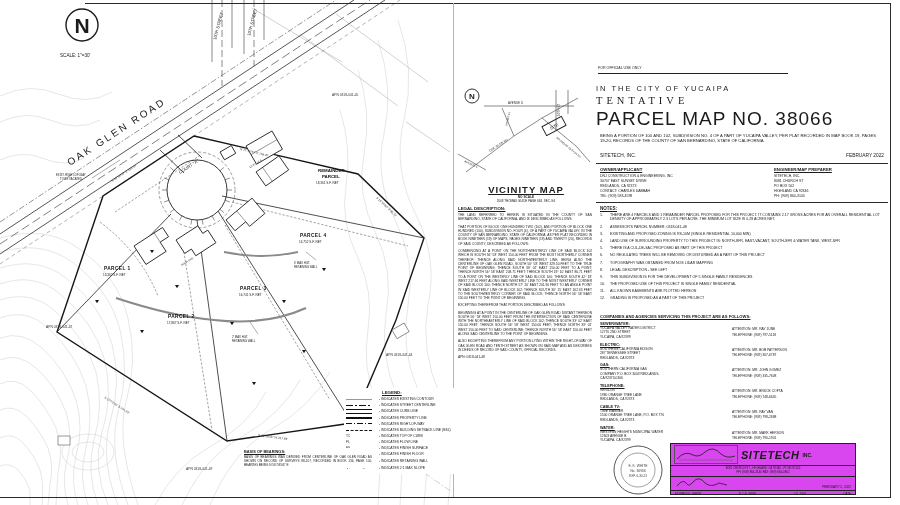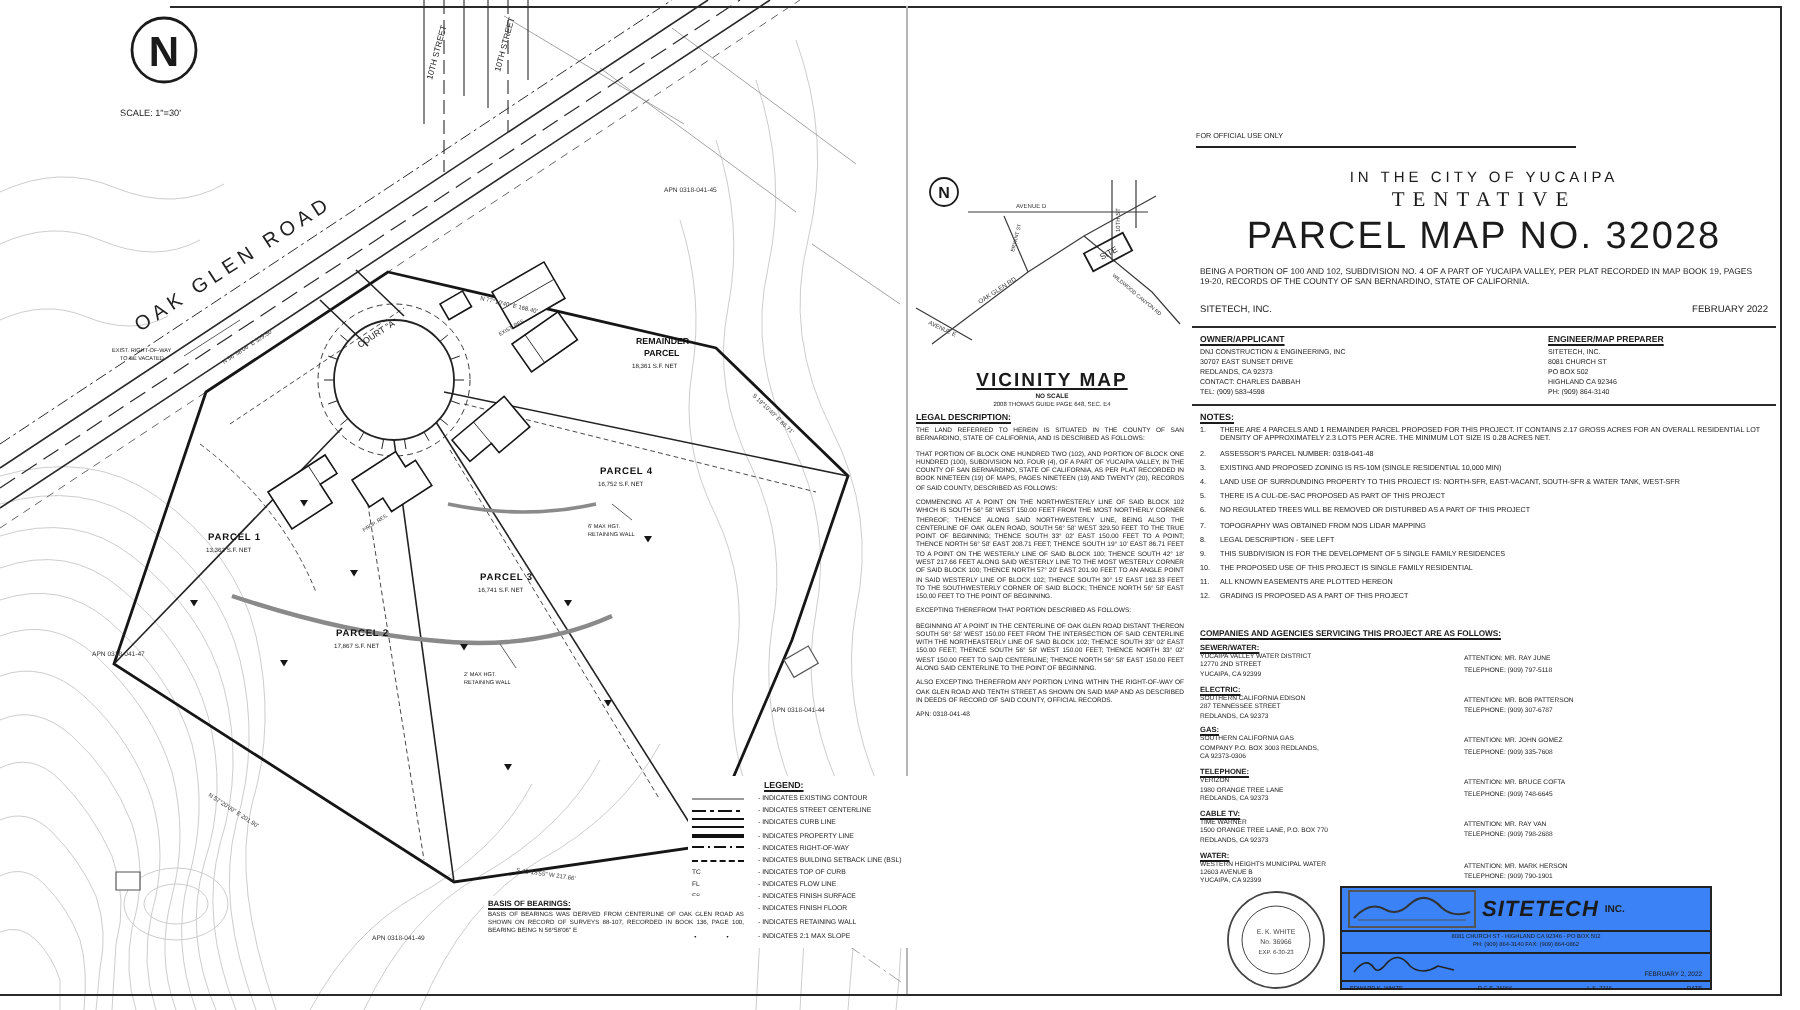--- a/index.html
+++ b/index.html
@@ -3,21 +3,21 @@
 <meta charset="utf-8">
 <style>
   html,body{margin:0;padding:0;background:#e8e8e8;}
   .sheet{position:relative;width:900px;height:505px;background:#fff;overflow:hidden;
          font-family:"Liberation Sans",sans-serif;color:#1b1b1b;}
   .abs{position:absolute;}
   .line{position:absolute;background:#2a2a2a;}
   .h{font-weight:bold;text-decoration:underline;}
   
   .fouo{left:598px;top:66px;width:190px;font-size:3.6px;border-bottom:1px solid #222;padding-bottom:3px;}
-  .titlewrap{left:596px;top:84px;width:292px;text-align:center;}
+  .titlewrap{left:596px;top:84px;width:292px;text-align:left;}
   .city{font-size:7.5px;letter-spacing:2px;}
   .tent{font-size:10.5px;letter-spacing:4px;margin-top:2px;font-family:Liberation Serif, serif;}
   .mapno{font-size:19px;letter-spacing:1px;margin-top:2px;white-space:nowrap;}
   .desc{left:600px;top:133px;width:276px;font-size:4.2px;line-height:1.3;text-align:justify;}
   .firmdate{left:600px;top:153px;width:284px;display:flex;justify-content:space-between;font-size:4.8px;}
   .colhead{font-size:4.3px;font-weight:bold;text-decoration:underline;margin-bottom:2px;}
   .collines{font-size:3.5px;line-height:1.4;}
   .note{display:flex;gap:3px;margin-bottom:2.7px;font-size:3.6px;line-height:1.25;}
   .note .n{width:7px;flex:none;}
   .ag{position:relative;margin-bottom:3.4px;min-height:15px;}
@@ -45,21 +45,21 @@
   .legal p{font-size:3.25px;line-height:1.32;text-align:justify;margin:0 0 3px 0;}
   
   .vic{left:456px;top:84px;width:140px;text-align:center;}
   .vic .vt{font-size:9.5px;font-weight:bold;text-decoration:underline;letter-spacing:1px;margin-top:0;}
   .vic .vs{font-size:3.2px;font-weight:bold;}
   .vic .vr{font-size:3.0px;}
   
   .northblk{left:60px;top:6px;width:70px;}
   .scaletxt{font-size:4.6px;margin-top:1px;}
   
-  .firmblock{left:670px;top:443px;width:184px;height:50px;border:0.9px solid #222;background:#3b82f6;}
+  .firmblock{left:670px;top:443px;width:184px;height:50px;border:0.9px solid #222;background:#d946ef;}
   .fb-top{display:flex;align-items:center;height:21px;border-bottom:0.7px solid #222;}
   .fb-logo{width:62px;height:17px;border:0.5px solid #555;margin:0 3px;flex:none;}
   .fb-name{font-size:11px;font-weight:bold;font-style:italic;letter-spacing:0.5px;}
   .fb-inc{font-size:5px;font-weight:bold;margin-left:3px;}
   .fb-addr{font-size:2.9px;text-align:center;line-height:1.3;border-bottom:0.5px solid #222;padding:1px 0;}
   .fb-sig{position:relative;height:13px;border-bottom:0.6px solid #222;}
   .fb-date{position:absolute;right:4px;bottom:1px;font-size:3.2px;}
   .fb-foot{display:flex;justify-content:space-between;font-size:2.9px;padding:1px 4px 0 4px;}
 </style>
 </head>
@@ -360,21 +360,21 @@
     <p>BEGINNING AT A POINT IN THE CENTERLINE OF OAK GLEN ROAD DISTANT THEREON SOUTH 56° 58' WEST 150.00 FEET FROM THE INTERSECTION OF SAID CENTERLINE WITH THE NORTHEASTERLY LINE OF SAID BLOCK 102; THENCE SOUTH 33° 02' EAST 150.00 FEET; THENCE SOUTH 56° 58' WEST 150.00 FEET; THENCE NORTH 33° 02' WEST 150.00 FEET TO SAID CENTERLINE; THENCE NORTH 56° 58' EAST 150.00 FEET ALONG SAID CENTERLINE TO THE POINT OF BEGINNING.</p>
     <p>ALSO EXCEPTING THEREFROM ANY PORTION LYING WITHIN THE RIGHT-OF-WAY OF OAK GLEN ROAD AND TENTH STREET AS SHOWN ON SAID MAP AND AS DESCRIBED IN DEEDS OF RECORD OF SAID COUNTY, OFFICIAL RECORDS.</p>
     <p>APN: 0318-041-48</p>
   </div>
 
   <div class="abs fouo">FOR OFFICIAL USE ONLY</div>
 
   <div class="abs titlewrap">
     <div class="city">IN THE CITY OF YUCAIPA</div>
     <div class="tent">TENTATIVE</div>
-    <div class="mapno">PARCEL MAP NO. 32028</div>
+    <div class="mapno">PARCEL MAP NO. 38066</div>
   </div>
   <div class="abs desc">BEING A PORTION OF 100 AND 102, SUBDIVISION NO. 4 OF A PART OF YUCAIPA VALLEY, PER PLAT RECORDED IN MAP BOOK 19, PAGES 19-20, RECORDS OF THE COUNTY OF SAN BERNARDINO, STATE OF CALIFORNIA.</div>
   <div class="abs firmdate">
     <span>SITETECH, INC.</span>
     <span>FEBRUARY 2022</span>
   </div>
   <div class="line" style="left:596px;top:163px;width:292px;height:1px"></div>
 
   <div class="abs" style="left:600px;top:167px;width:168px">
     <div class="colhead">OWNER/APPLICANT</div>

